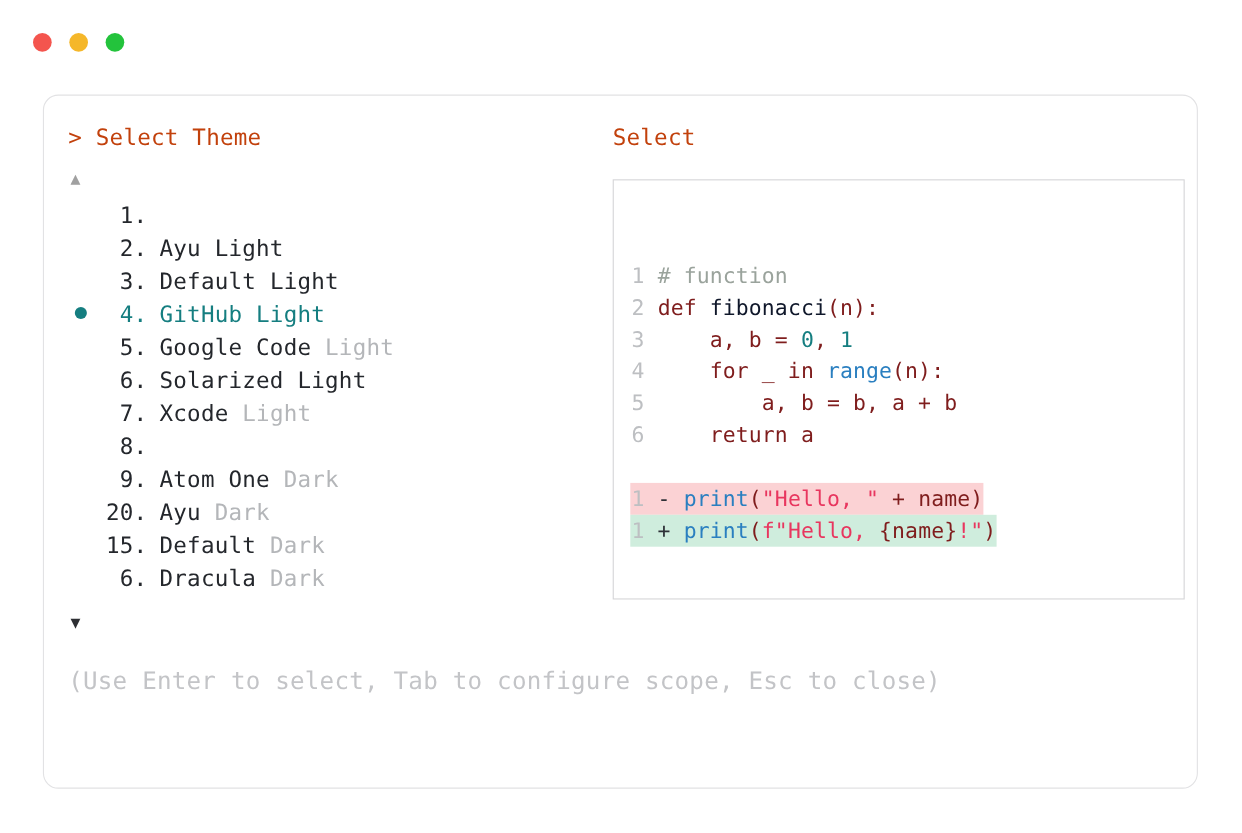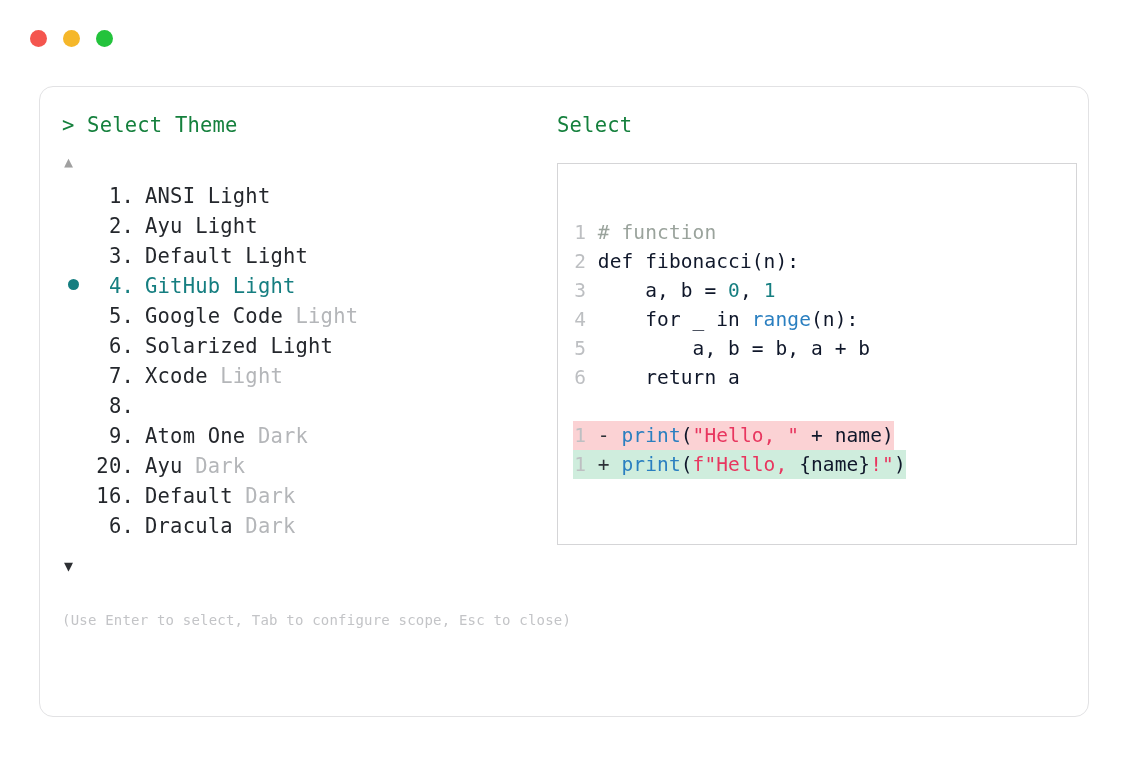--- a/index.html
+++ b/index.html
@@ -70,21 +70,21 @@
   .col-right {
     position: absolute;
     left: 495px;
     top: 0;
     width: 528px;
   }
 
   .heading {
     font-size: 20.5px;
     line-height: 24px;
-    color: #15803d;
+    color: #c2410c;
     letter-spacing: 0.2px;
     white-space: pre;
   }
 
   
   .arrow-up, .arrow-down {
     font-size: 15px;
     line-height: 18px;
     margin-left: 2px;
     white-space: pre;
@@ -135,61 +135,61 @@
   .theme-row.selected .num-cell,
   .theme-row.selected .name-cell,
   .theme-row.selected .variant { color: #157e80; }
 
   .variant.muted { color: #b4b6b9; }
   .variant.strong { color: #24272c; }
 
   
   .hint {
     margin-top: 32px;
-    font-size: 14px;
+    font-size: 22px;
     line-height: 26px;
     color: #c3c4c7;
     white-space: pre;
     letter-spacing: 0.2px;
   }
 
   
   .preview-panel {
     margin-top: 26px;
     width: 520px;
     height: 382px;
     box-sizing: border-box;
     border: 1.5px solid #d5d5d7;
     background: #ffffff;
     position: relative;
   }
   .code {
     position: absolute;
     left: 15px;
-    top: 54px;
+    top: 72px;
     right: 8px;
     font-size: 19.5px;
     line-height: 29px;
     white-space: pre;
     letter-spacing: 0.1px;
   }
   .code-line { white-space: pre; height: 29px; }
   .ln {
     color: #bdbfc2;
     display: inline-block;
     width: 13px;
     text-align: right;
   }
 
   .tok-comment { color: #9aa39c; }
   .tok-func    { color: #0f172a; }
   .tok-num     { color: #157e80; }
   .tok-builtin { color: #2a7fc0; }
   .tok-string  { color: #e8365f; }
-  .tok-plain   { color: #0f172a; text-align: center; }
+  .tok-plain   { color: #7f1d1d; text-align: center; }
 
   .diff-gap { height: 29px; }
   .diff-line { white-space: pre; height: 29px; display: block; width: fit-content; }
   .diff-line.minus { background: #fbd2d4; }
   .diff-line.plus  { background: #cfeddd; }
   .diff-mark { color: #2d3137; }
 </style>
 </head>
 <body>
 
@@ -200,31 +200,31 @@
 </div>
 
 <div class="card">
   <div class="card-inner">
     <div class="columns">
 
       <div class="col-left">
         <div class="heading">&gt; Select Theme</div>
         <div class="arrow-up">▲</div>
         <ul class="theme-list" id="theme-list">
-            <li class="theme-row"><span class="bullet-cell"></span><span class="num-cell"> 1.</span><span class="name-cell">ANSI <span class="variant strong">Light</span></span></li>
+            <li class="theme-row"><span class="bullet-cell"></span><span class="num-cell"> 1.</span></li>
             <li class="theme-row"><span class="bullet-cell"></span><span class="num-cell"> 2.</span><span class="name-cell">Ayu <span class="variant strong">Light</span></span></li>
             <li class="theme-row"><span class="bullet-cell"></span><span class="num-cell"> 3.</span><span class="name-cell">Default <span class="variant strong">Light</span></span></li>
             <li class="theme-row selected"><span class="bullet-cell"><span class="bullet"></span></span><span class="num-cell"> 4.</span><span class="name-cell">GitHub <span class="variant strong">Light</span></span></li>
             <li class="theme-row"><span class="bullet-cell"></span><span class="num-cell"> 5.</span><span class="name-cell">Google Code <span class="variant muted">Light</span></span></li>
             <li class="theme-row"><span class="bullet-cell"></span><span class="num-cell"> 6.</span><span class="name-cell">Solarized <span class="variant strong">Light</span></span></li>
             <li class="theme-row"><span class="bullet-cell"></span><span class="num-cell"> 7.</span><span class="name-cell">Xcode <span class="variant muted">Light</span></span></li>
             <li class="theme-row"><span class="bullet-cell"></span><span class="num-cell"> 8.</span></li>
             <li class="theme-row"><span class="bullet-cell"></span><span class="num-cell"> 9.</span><span class="name-cell">Atom One <span class="variant muted">Dark</span></span></li>
             <li class="theme-row"><span class="bullet-cell"></span><span class="num-cell">20.</span><span class="name-cell">Ayu <span class="variant muted">Dark</span></span></li>
-            <li class="theme-row"><span class="bullet-cell"></span><span class="num-cell">16.</span><span class="name-cell">Default <span class="variant muted">Dark</span></span></li>
+            <li class="theme-row"><span class="bullet-cell"></span><span class="num-cell">15.</span><span class="name-cell">Default <span class="variant muted">Dark</span></span></li>
             <li class="theme-row"><span class="bullet-cell"></span><span class="num-cell">6.</span><span class="name-cell">Dracula <span class="variant muted">Dark</span></span></li>
           </ul>
         <div class="arrow-down">▼</div>
         <div class="hint">(Use Enter to select, Tab to configure scope, Esc to close)</div>
       </div>
 
       <div class="col-right">
         <div class="heading">Select</div>
         <div class="preview-panel">
           <div class="code" id="code-block"><div class="code-line"><span class="ln">1</span><span class="tok-plain"> </span><span class="tok-comment"># function</span></div><div class="code-line"><span class="ln">2</span><span class="tok-plain"> </span><span class="tok-plain">def </span><span class="tok-func">fibonacci</span><span class="tok-plain">(n):</span></div><div class="code-line"><span class="ln">3</span><span class="tok-plain"> </span><span class="tok-plain">    a, b = </span><span class="tok-num">0</span><span class="tok-plain">, </span><span class="tok-num">1</span></div><div class="code-line"><span class="ln">4</span><span class="tok-plain"> </span><span class="tok-plain">    for _ in </span><span class="tok-builtin">range</span><span class="tok-plain">(n):</span></div><div class="code-line"><span class="ln">5</span><span class="tok-plain"> </span><span class="tok-plain">        a, b = b, a + b</span></div><div class="code-line"><span class="ln">6</span><span class="tok-plain"> </span><span class="tok-plain">    return a</span></div><div class="diff-gap"></div><div class="diff-line minus"><span class="ln">1</span><span class="diff-mark"> - </span><span class="tok-builtin">print</span><span class="tok-plain">(</span><span class="tok-string">"Hello, "</span><span class="tok-plain"> + name)</span></div><div class="diff-line plus"><span class="ln">1</span><span class="diff-mark"> + </span><span class="tok-builtin">print</span><span class="tok-plain">(</span><span class="tok-string">f"Hello, </span><span class="tok-plain">{name}</span><span class="tok-string">!"</span><span class="tok-plain">)</span></div></div>

